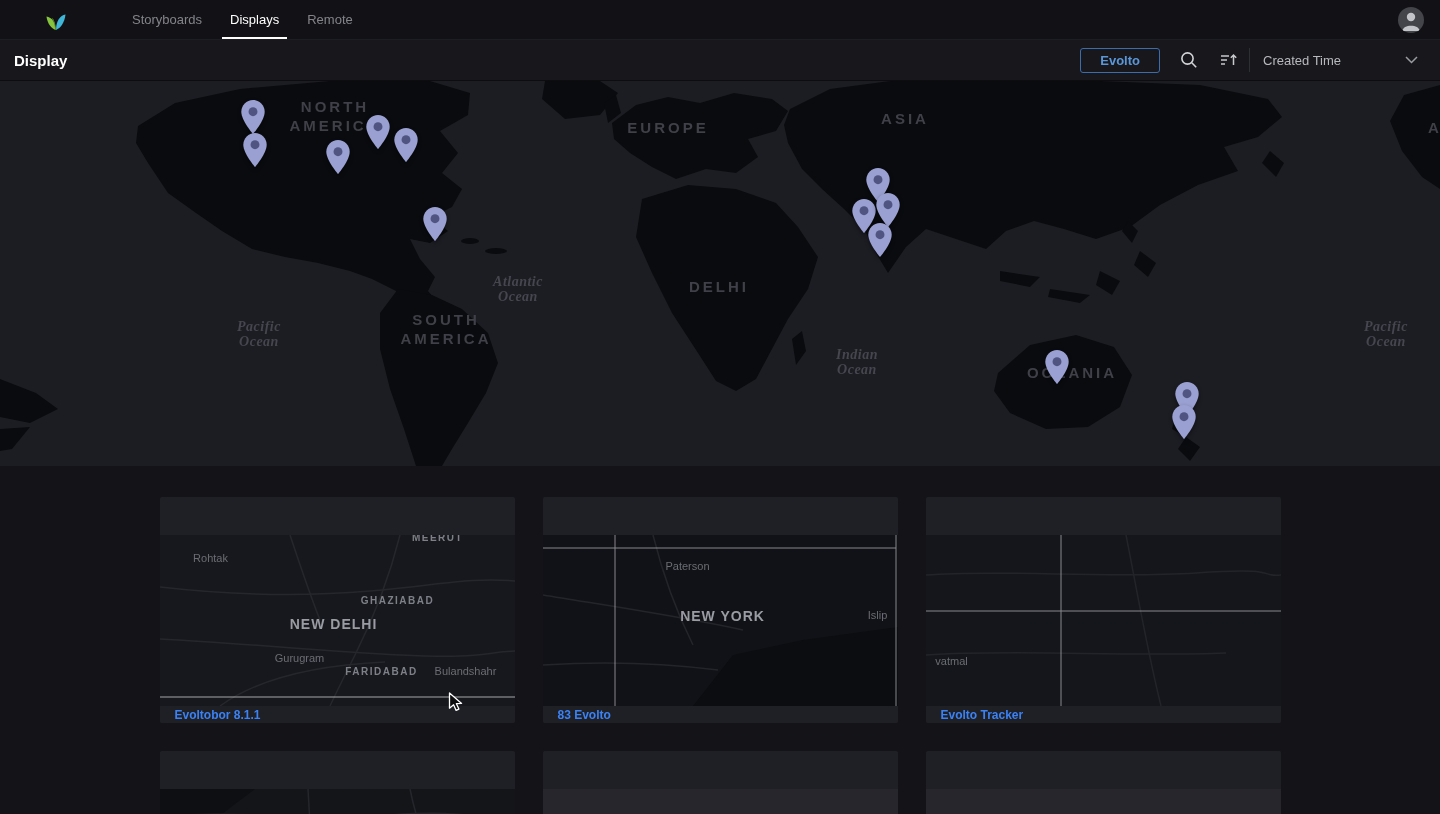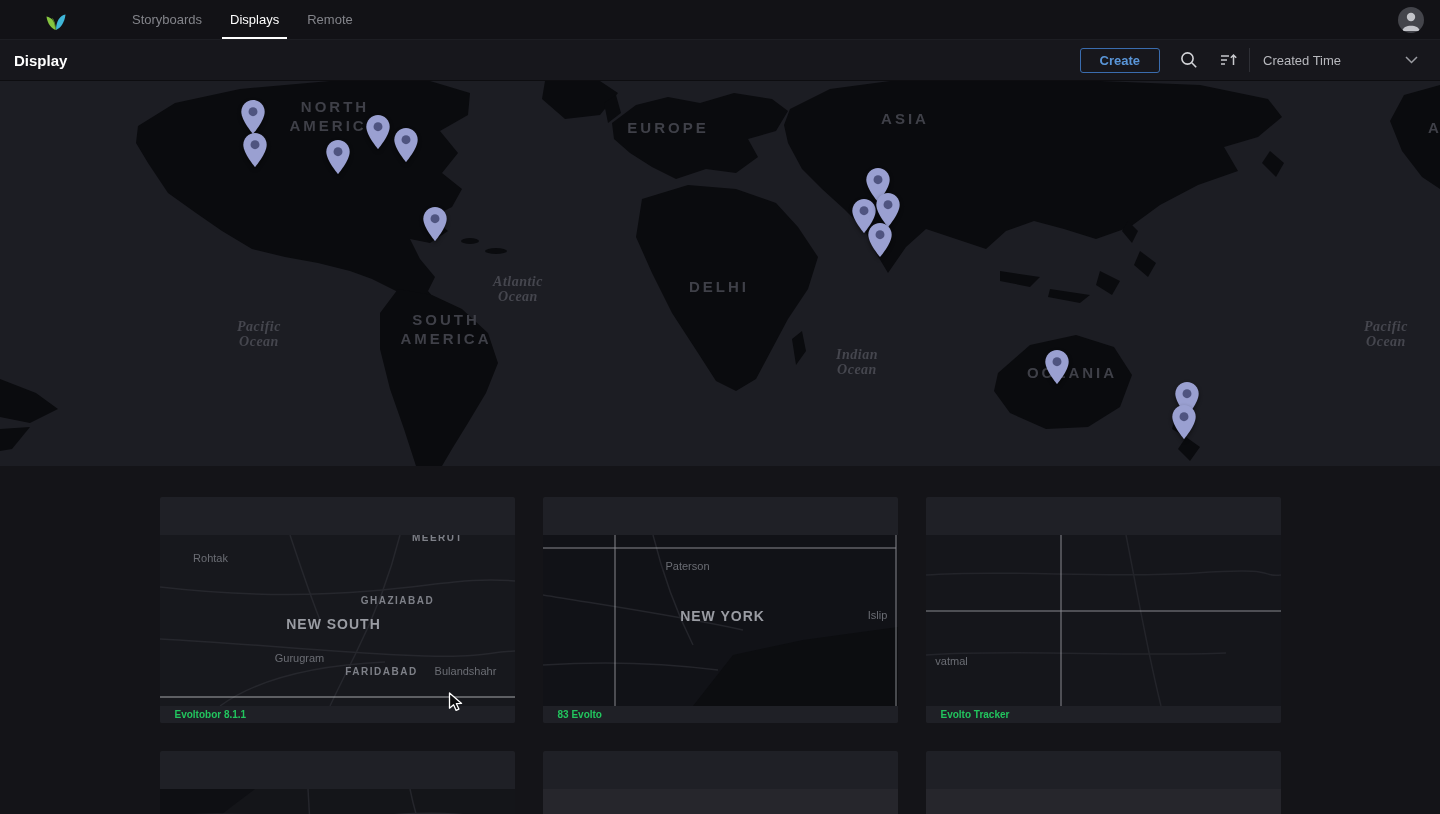--- a/index.html
+++ b/index.html
@@ -43,21 +43,21 @@
   .thumb-ny { background:#111217; }
   .thumb-tracker { background:#15161b; }
   .thumb-van { background:#141519; }
   .thumb-empty { background:#26262c; }
   .thumb svg { position:absolute; left:0; top:0; }
   .tlabel { position:absolute; transform:translateX(-50%); white-space:nowrap; }
   .tl-town { color:#6b6d74; font-size:11px; }
   .tl-area { color:#7e8088; font-size:10px; font-weight:bold; letter-spacing:1.5px; }
   .tl-city { color:#9a9ca3; font-size:14px; font-weight:bold; letter-spacing:1px; }
   .card-title-bar { height:55px; background:#1f2026; display:flex; align-items:center; padding:0 15px; }
-  .card-title { color:#22c55e; font-size:10px; font-weight:bold; }
+  .card-title { color:#3b82f6; font-size:12px; font-weight:bold; }
 
   
   .cursor { position:absolute; left:448px; top:692px; z-index:50; pointer-events:none; }
 </style>
 </head>
 <body>
 
 <div class="topnav">
   <div class="brand">
     <svg width="24" height="24" viewBox="0 0 24 24">
@@ -75,21 +75,21 @@
     <svg width="26" height="26" viewBox="0 0 26 26">
       <circle cx="13" cy="10" r="4.2" fill="#c3c4c9"></circle>
       <path d="M4.5 24 C4.5 17 21.5 17 21.5 24 Z" fill="#c3c4c9"></path>
     </svg>
   </div>
 </div>
 
 <div class="header">
   <div class="page-title">Display</div>
   <div class="header-right">
-    <button class="create-btn">Create</button>
+    <button class="create-btn">Evolto</button>
     <div class="icon-btn">
       <svg width="18" height="18" viewBox="0 0 18 18">
         <circle cx="7.5" cy="7.5" r="5.6" stroke="#d3d4d8" stroke-width="1.6" fill="none"></circle>
         <line x1="11.8" y1="11.8" x2="16.2" y2="16.2" stroke="#d3d4d8" stroke-width="1.6"></line>
       </svg>
     </div>
     <div class="sort-group">
       <span class="sort-icon">
         <svg width="18" height="16" viewBox="0 0 18 16">
           <g stroke="#c9cace" stroke-width="1.5" fill="none">
@@ -228,21 +228,21 @@
           <path d="M0,52 C70,60 140,62 210,56 S310,42 355,46"></path>
           <path d="M0,104 C80,108 160,116 240,120 S320,118 355,116"></path>
           <path d="M60,171 C100,142 160,130 225,127"></path>
           <path d="M130,0 C140,30 150,60 160,85"></path>
         </g>
         <line x1="0" y1="162" x2="355" y2="162" stroke="#c9cacd" stroke-width="1" opacity="0.8"></line>
       </svg>
       <span class="tlabel tl-area" style="left:278px; top:-3px;">MEERUT</span>
       <span class="tlabel tl-town" style="left:51px;  top:17px;">Rohtak</span>
       <span class="tlabel tl-area" style="left:218px; top:60px;padding-left:40px;">GHAZIABAD</span>
-      <span class="tlabel tl-city" style="left:174px; top:81px;">NEW SOUTH</span>
+      <span class="tlabel tl-city" style="left:174px; top:81px;">NEW DELHI</span>
       <span class="tlabel tl-town" style="left:140px; top:117px;">Gurugram</span>
       <span class="tlabel tl-area" style="left:222px; top:131px;">FARIDABAD</span>
       <span class="tlabel tl-town" style="left:306px; top:130px;">Bulandshahr</span>
     </div>
     <div class="card-title-bar">
       <span class="card-title">Evoltobor 8.1.1</span>
     </div>
   </div>
 
   <div class="card">

